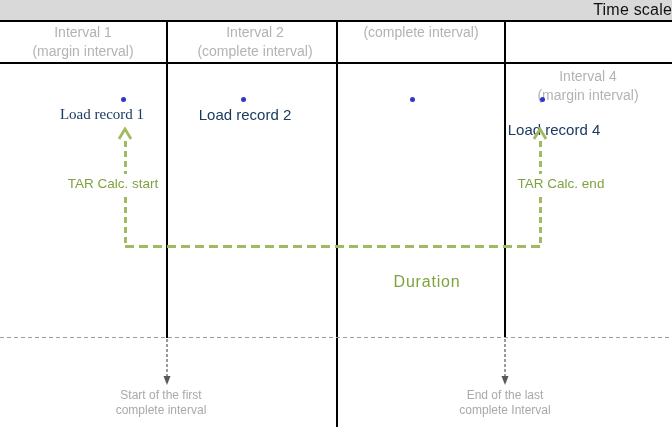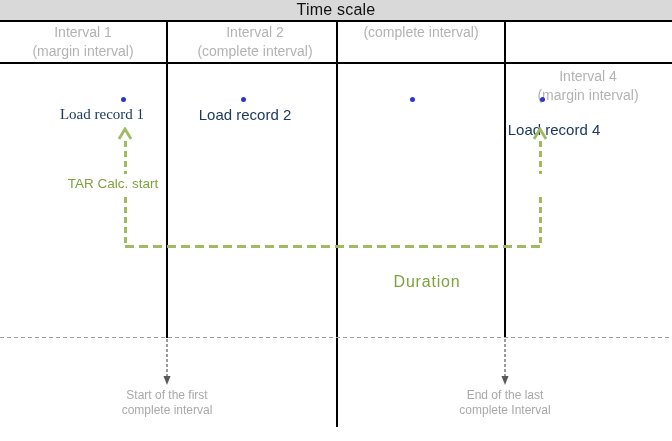--- a/index.html
+++ b/index.html
@@ -14,21 +14,21 @@
     --gray-dash:#9d9d9d;
     --gray-arrow:#595959;
     --grid-line:#000000;
   }
   html,body{margin:0;padding:0;background:#ffffff;}
   body{font-family:"Liberation Sans",sans-serif;}
   .stage{position:relative;width:672px;height:441px;background:#ffffff;overflow:hidden;}
 
   
   .header{position:absolute;left:0;top:0;width:672px;height:20px;background:var(--header-bg);
-          display:flex;align-items:center;justify-content:center;}
+          display:flex;align-items:center;justify-content:flex-end;}
   .header-title{font-size:16px;color:var(--header-text);letter-spacing:0.2px;}
 
   
   .hline{position:absolute;height:1.6px;background:var(--grid-line);}
   #hl-top{left:0;top:20px;width:672px;}
   #hl-mid{left:0;top:62px;width:672px;}
   .vline{position:absolute;width:1.6px;background:var(--grid-line);top:21px;}
   #vl-1{left:166px;height:317px;}
   #vl-2{left:336px;height:406px;}
   #vl-3{left:504px;height:317px;}
@@ -73,21 +73,21 @@
 
   
   .marker-arrow{position:absolute;top:339px;width:12px;height:48px;}
   #ma-start{left:161px;} #ma-end{left:499px;}
   .marker-arrow line{stroke:var(--gray-arrow);stroke-width:1.2;stroke-dasharray:3 2;}
   .marker-arrow path{fill:var(--gray-arrow);}
 
   
   .caption{position:absolute;top:388px;transform:translateX(-50%);text-align:center;
            font-size:12px;line-height:15px;color:var(--caption-text);white-space:nowrap;}
-  #cap-start{left:167px;} #cap-end{left:505px;}
+  #cap-start{left:161px;} #cap-end{left:505px;}
 </style>
 </head>
 <body>
 
 <div class="stage">
 
   <div class="header">
     <span class="header-title">Time scale</span>
   </div>
 
@@ -129,20 +129,21 @@
     <polyline points="2,12 8,2 14,12"></polyline>
   </svg>
 
   <div class="gdash-v" id="gs-up"></div>
   <div class="gdash-v" id="gs-low"></div>
   <div class="gdash-v" id="ge-up"></div>
   <div class="gdash-v" id="ge-low"></div>
   <div class="gdash-h"></div>
 
   <div class="tar-label" id="tar-start">TAR Calc. start</div>
+  <div class="tar-label" id="tar-end">TAR Calc. end</div>
   <div class="duration-label">Duration</div>
 
   <div class="gray-dash-line"></div>
 
   <svg class="marker-arrow" id="ma-start" viewBox="0 0 12 48">
     <line x1="6" y1="0" x2="6" y2="38"></line>
     <path d="M2.5,37 L9.5,37 L6,46 Z"></path>
   </svg>
   <svg class="marker-arrow" id="ma-end" viewBox="0 0 12 48">
     <line x1="6" y1="0" x2="6" y2="38"></line>

